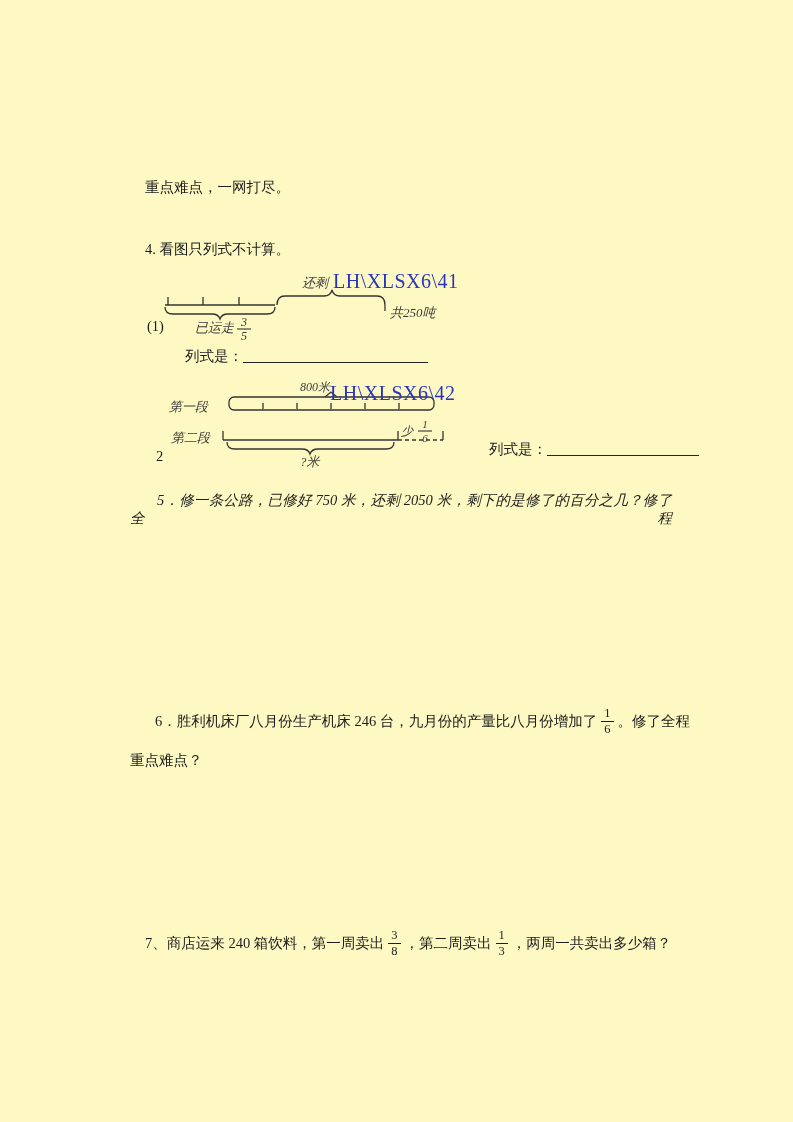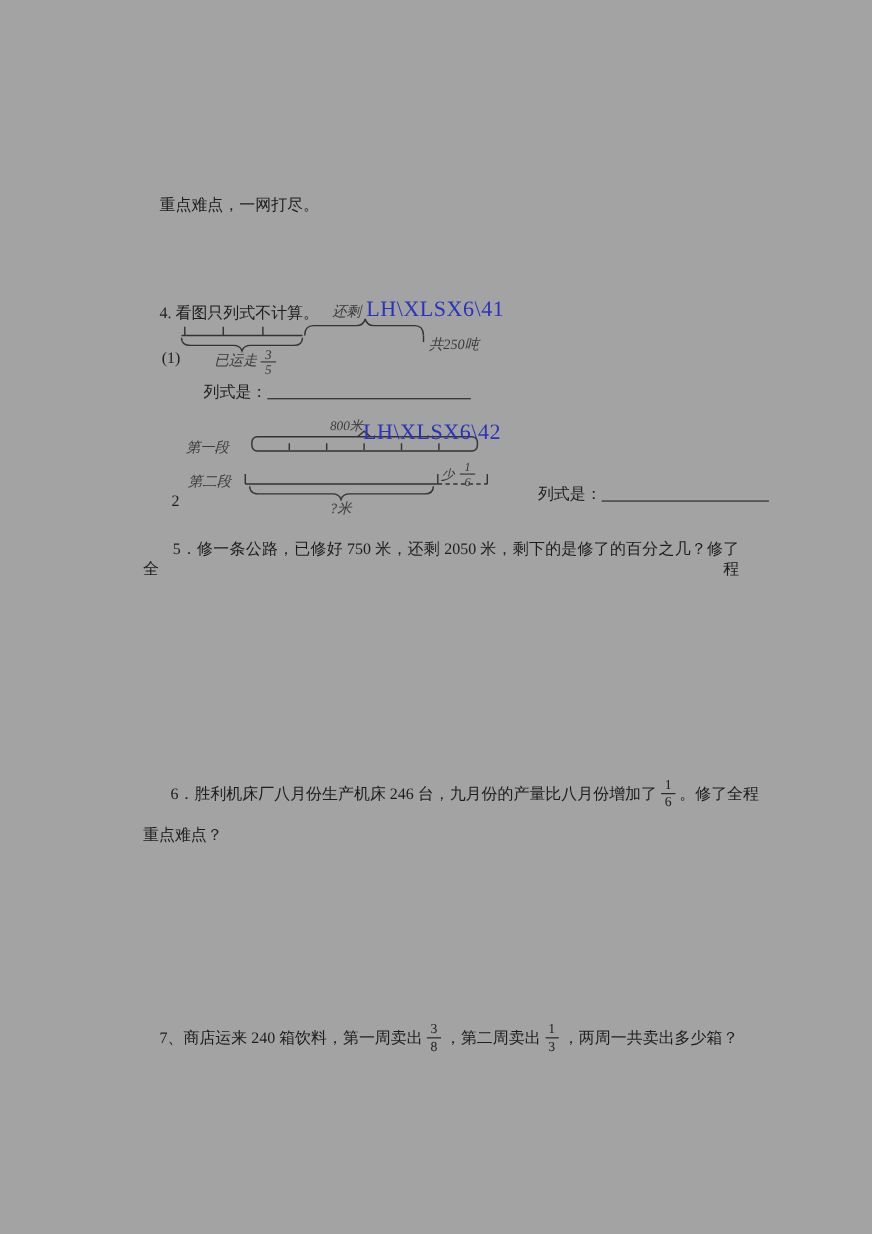--- a/index.html
+++ b/index.html
@@ -1,56 +1,56 @@
 <!DOCTYPE html>
 <html><head>
 <meta charset="utf-8">
 <style>
   html,body{margin:0;padding:0;background:#ffffff;}
   .page{
     position:relative;
     width:793px;height:1122px;
-    background:#a3a3a3;
+    background:#fef9c3;
     font-family:"Liberation Serif","DejaVu Serif",serif;
     color:#1c1c1c;
     overflow:hidden;
   }
   .t{position:absolute;font-size:14.5px;line-height:1.25;white-space:nowrap;}
   .blue-ph{
     position:absolute;
     font-family:"Liberation Serif","DejaVu Serif",serif;
     font-weight:normal;
     font-size:20px;
     color:#2834bd;
     letter-spacing:.5px;
     white-space:nowrap;
   }
   .expr-row{position:absolute;font-size:14.5px;white-space:nowrap;margin-left:40px;}
   .uline{display:inline-block;border-bottom:1px solid #222;height:14px;vertical-align:-2px;}
   .uline.w1{width:185px;}
   .uline.w2{width:152px;}
-  .just{width:542px;text-align:justify;text-align-last:justify;white-space:normal;}
+  .just{width:542px;text-align:justify;text-align-last:justify;white-space:normal;font-style:italic;}
   .fxline{position:absolute;display:flex;align-items:center;white-space:nowrap;font-size:14.5px;}
   .frac{display:inline-block;text-align:center;font-size:12.5px;line-height:1.15;margin:0 4px;}
   .frac .num{display:block;border-bottom:1px solid #1c1c1c;padding:0 3px;}
   .frac .den{display:block;}
   svg{position:absolute;overflow:visible;}
   svg .stroke{fill:none;stroke:#333;stroke-width:1.3;}
   svg .hwstroke{fill:none;stroke:#444;stroke-width:1.2;}
   svg text{font-family:"Liberation Serif","DejaVu Serif",serif;}
   svg .hwt{fill:#3a3a3a;font-style:italic;}
 </style>
 </head>
 <body>
 
 <div class="page">
 
   <div class="t" style="left:145px;top:178px;">重点难点，一网打尽。</div>
 
-  <div class="t" style="left:145px;top:240px;margin-top:36px;">4. 看图只列式不计算。</div>
+  <div class="t" style="left:145px;top:240px;">4. 看图只列式不计算。</div>
 
   <svg style="left:140px;top:262px;" width="345" height="80" viewBox="0 0 345 80">
 
     <path class="stroke" d="M25,43 L135,43"></path>
     <path class="stroke" d="M28,35 L28,43 M63,35 L63,43 M99,35 L99,43"></path>
 
     <path class="stroke" d="M25,45 C25,50 28,52 33,52 L72,52 C77,52 79,54 80,57 C81,54 83,52 88,52 L127,52 C132,52 135,50 135,45"></path>
 
     <path class="stroke" d="M137,43 C137,36 140,34 145,34 L184,34 C189,34 191,32 192,28 C193,32 195,34 200,34 L237,34 C242,34 245,36 245,43"></path>
     <path class="stroke" d="M245,43 L245,49"></path>

